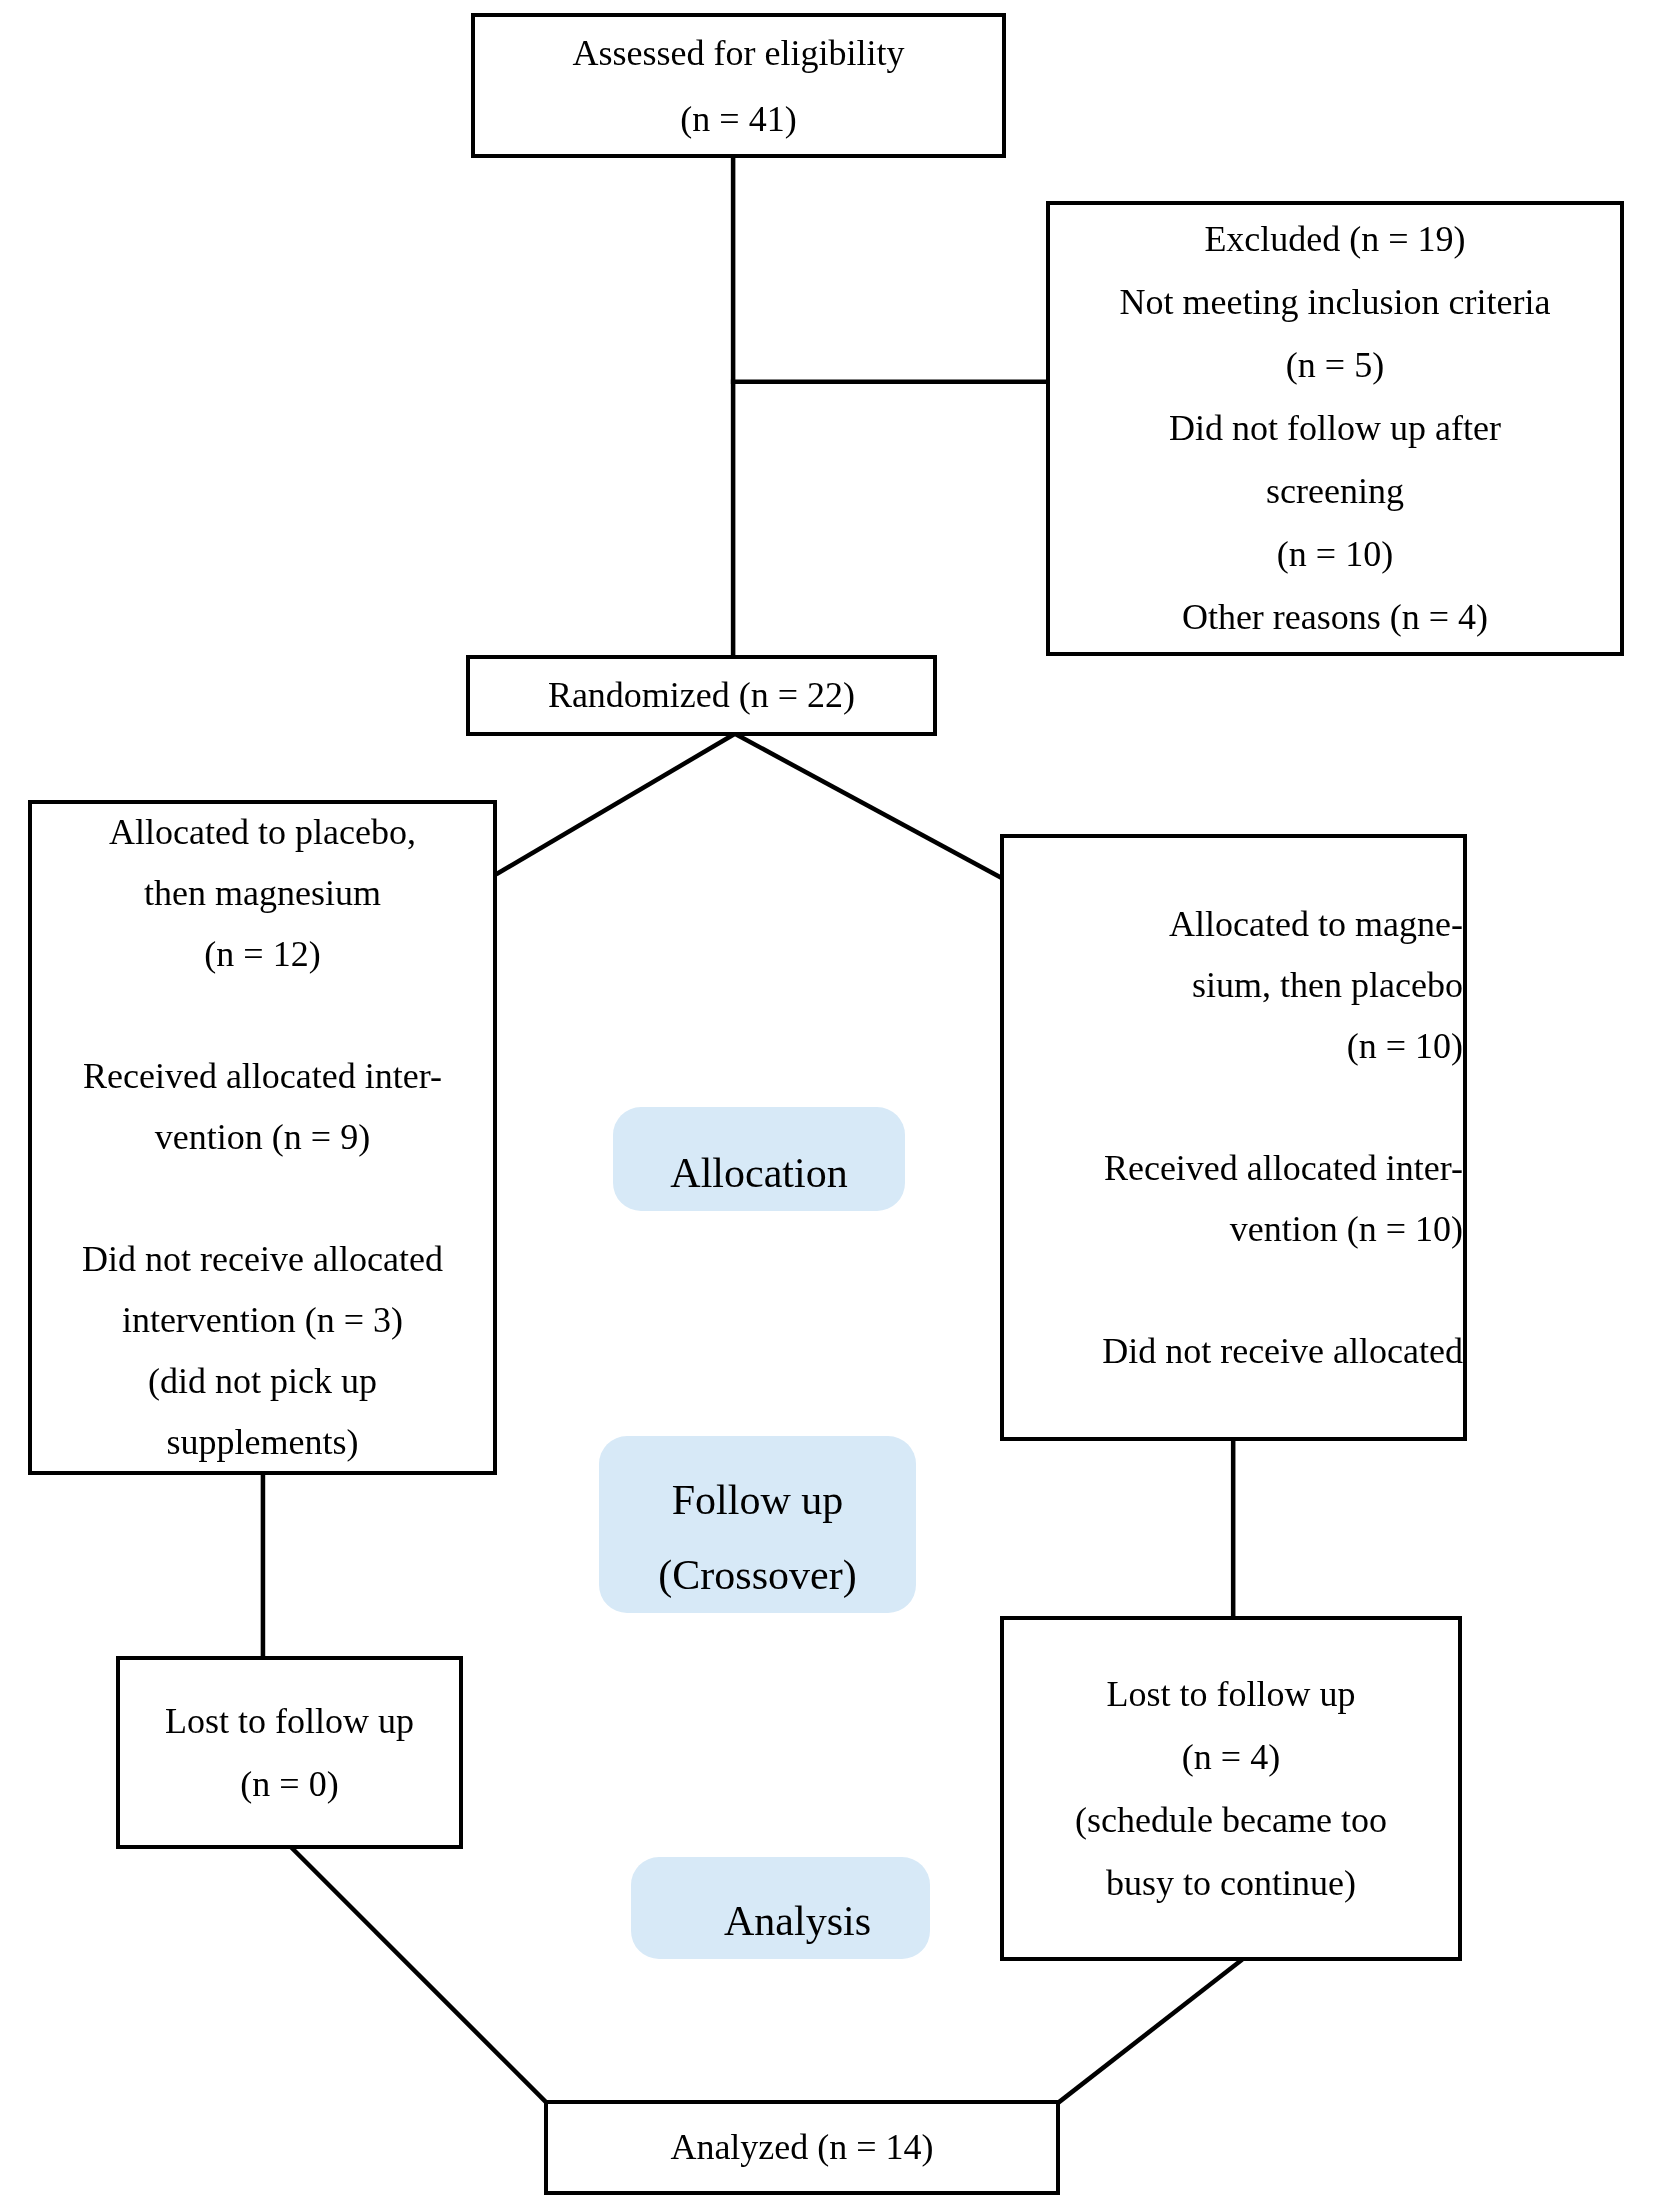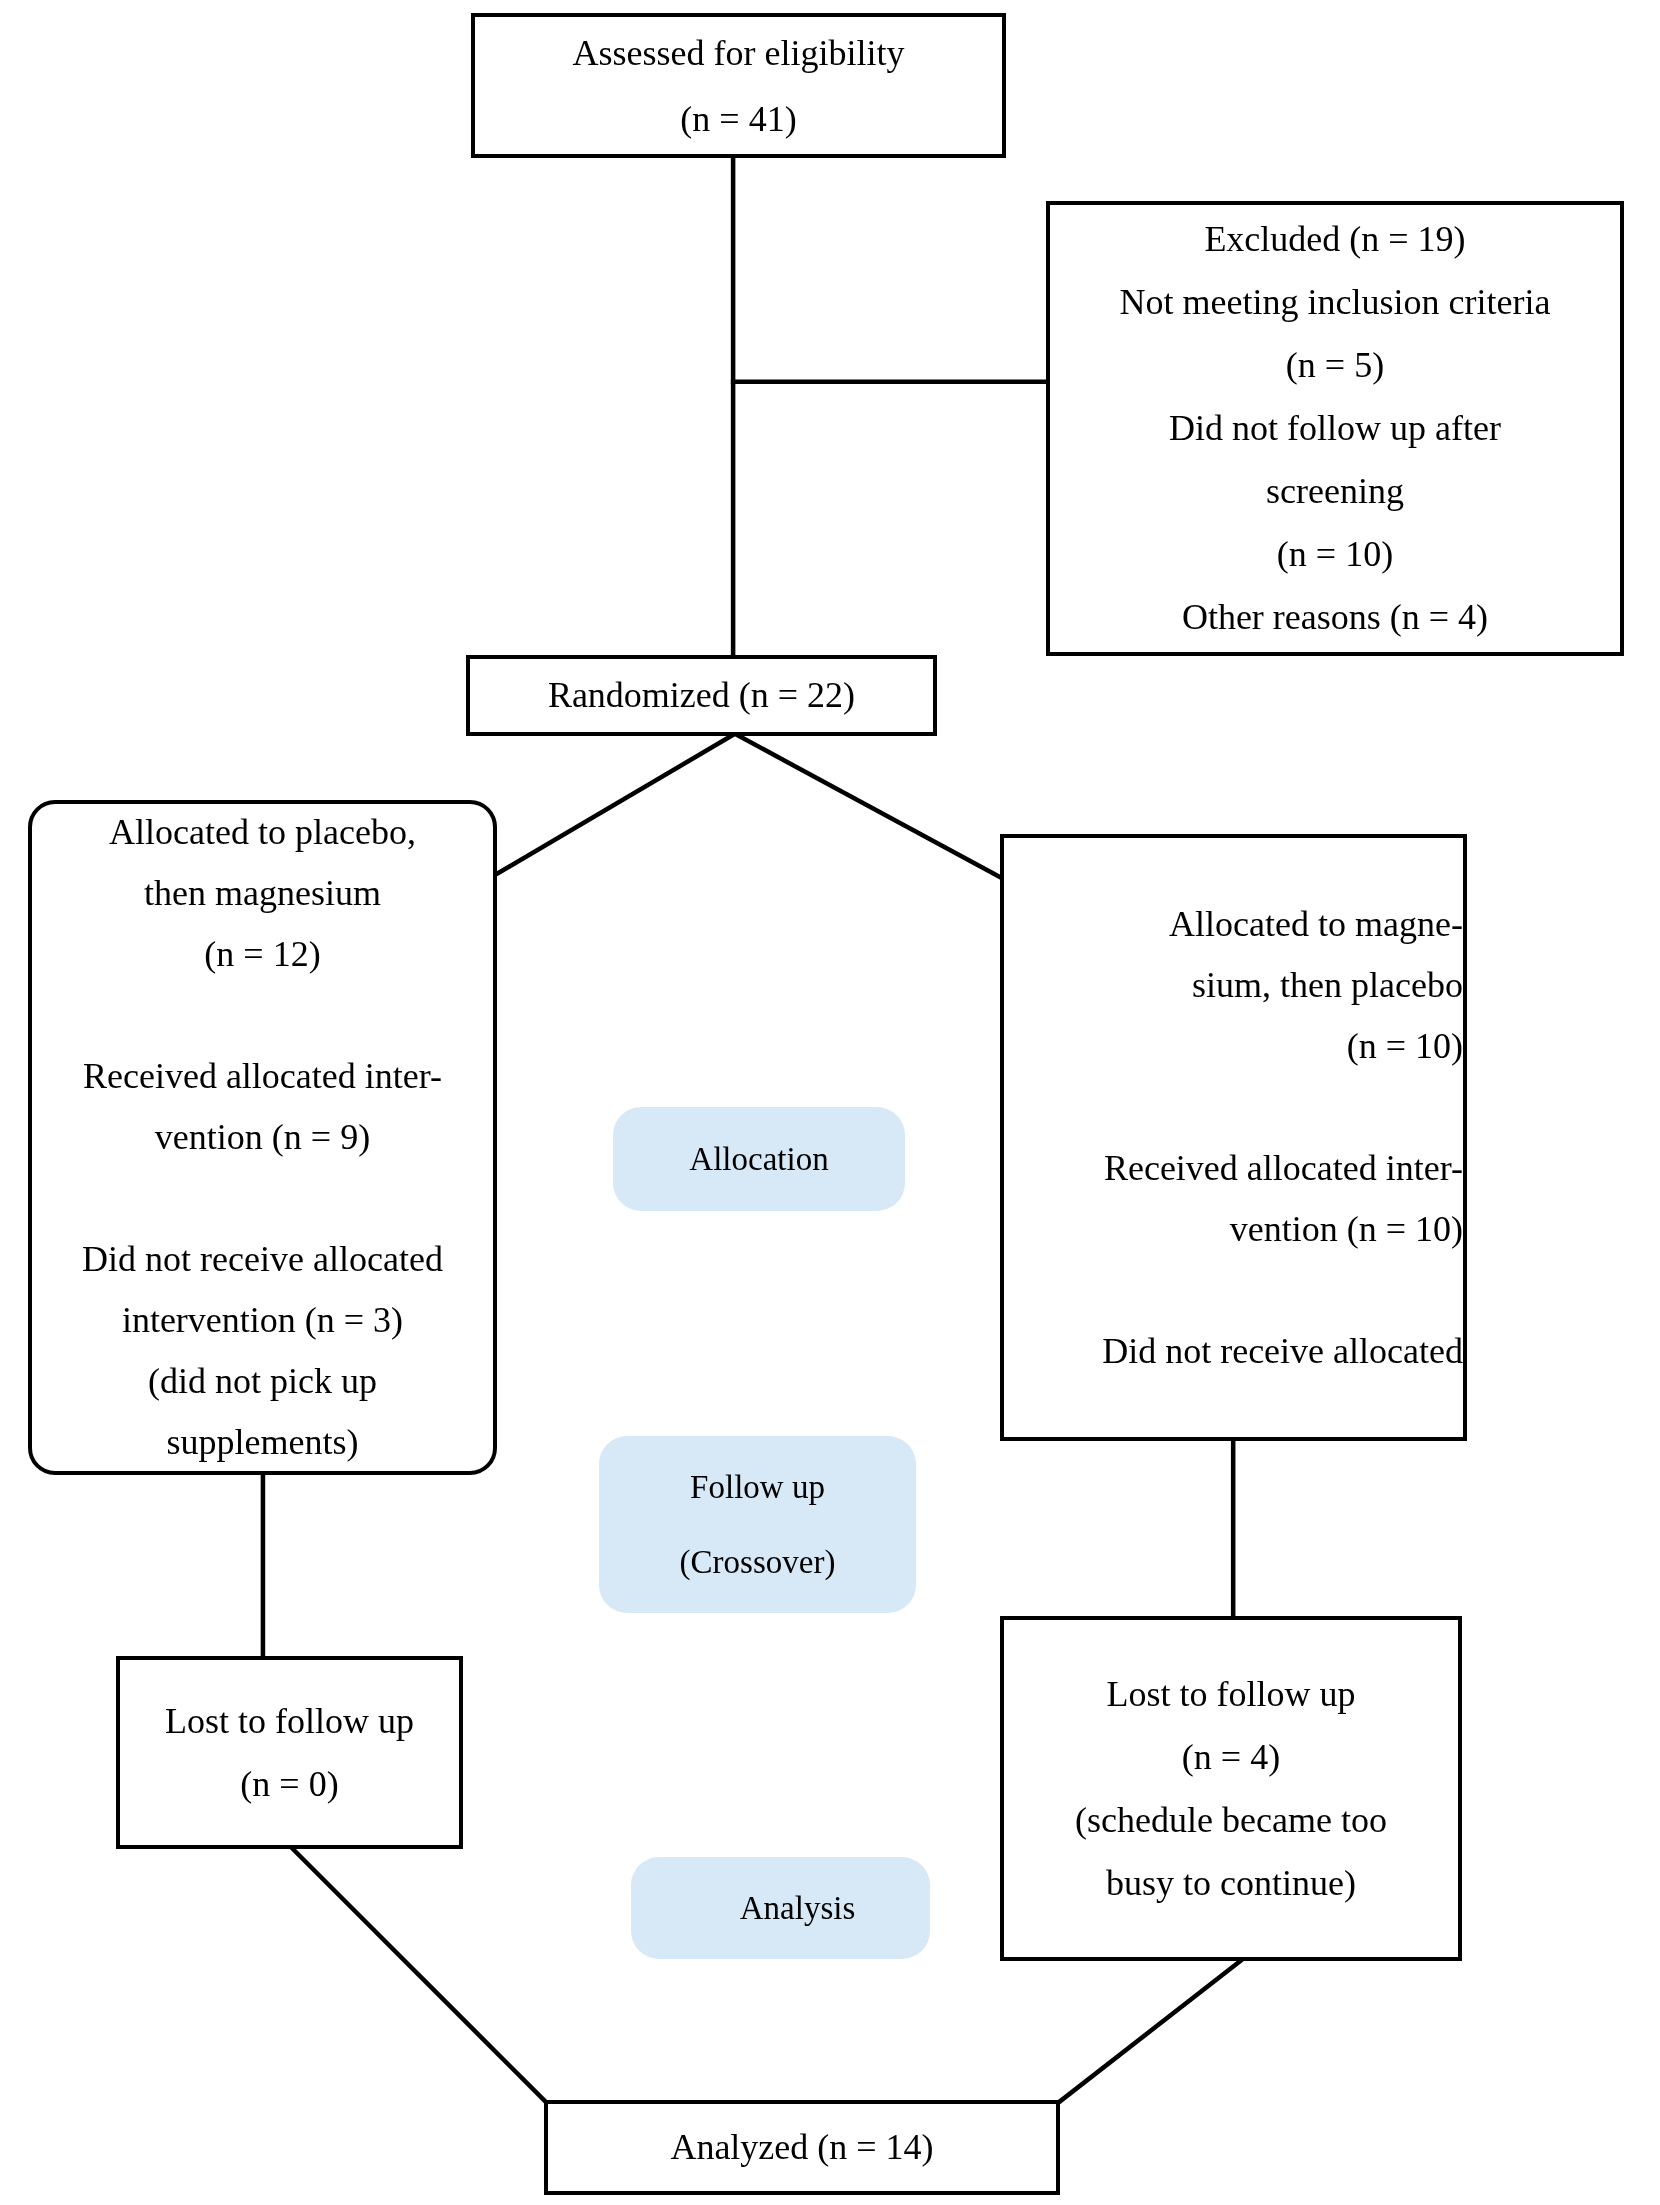--- a/index.html
+++ b/index.html
@@ -49,38 +49,38 @@
     line-height: 66px;
     min-height: 66px;
   }
   .pill {
     position: absolute;
     box-sizing: border-box;
     background: #d7e9f7;
     border-radius: 28px;
     display: flex;
     flex-direction: column;
-    justify-content: center;
+    justify-content: flex-end;
     align-items: center;
     text-align: center;
-    font-size: 33px;
+    font-size: 42px;
     z-index: 2;
   }
   .pill .tline {
     line-height: 75px;
     min-height: 75px;
   }
   .pill.bold {
     font-weight: normal;
   }
   
   .b-assessed   { left: 471px; top: 13px;   width: 535px; height: 145px; }
   .b-excluded   { left: 1046px; top: 201px;  width: 578px; height: 455px; }
   .b-randomized { left: 466px; top: 655px; width: 471px; height: 81px; }
-  .b-alloc-l    { left: 28px;   top: 800px; width: 469px; height: 675px; border-radius: 27px; }
+  .b-alloc-l    { left: 28px;   top: 800px; width: 469px; height: 675px; }
   .b-alloc-r    { left: 1000px; top: 834px; width: 467px; height: 607px; text-align: right; }
   .b-lost-l     { left: 116px;  top: 1656px; width: 347px;  height: 193px; }
   .b-lost-r     { left: 1000px; top: 1616px; width: 462px; height: 345px; }
   .b-analyzed   { left: 544px; top: 2100px; width: 516px; height: 95px; }
   .p-allocation { left: 613px; top: 1107px; width: 292px;  height: 104px; }
   .p-followup   { left: 599px; top: 1436px; width: 317px;  height: 177px; }
   .p-analysis   { left: 631px; top: 1857px; width: 299px;  height: 102px; padding-left: 34px; }
 </style>
 </head>
 <body>

